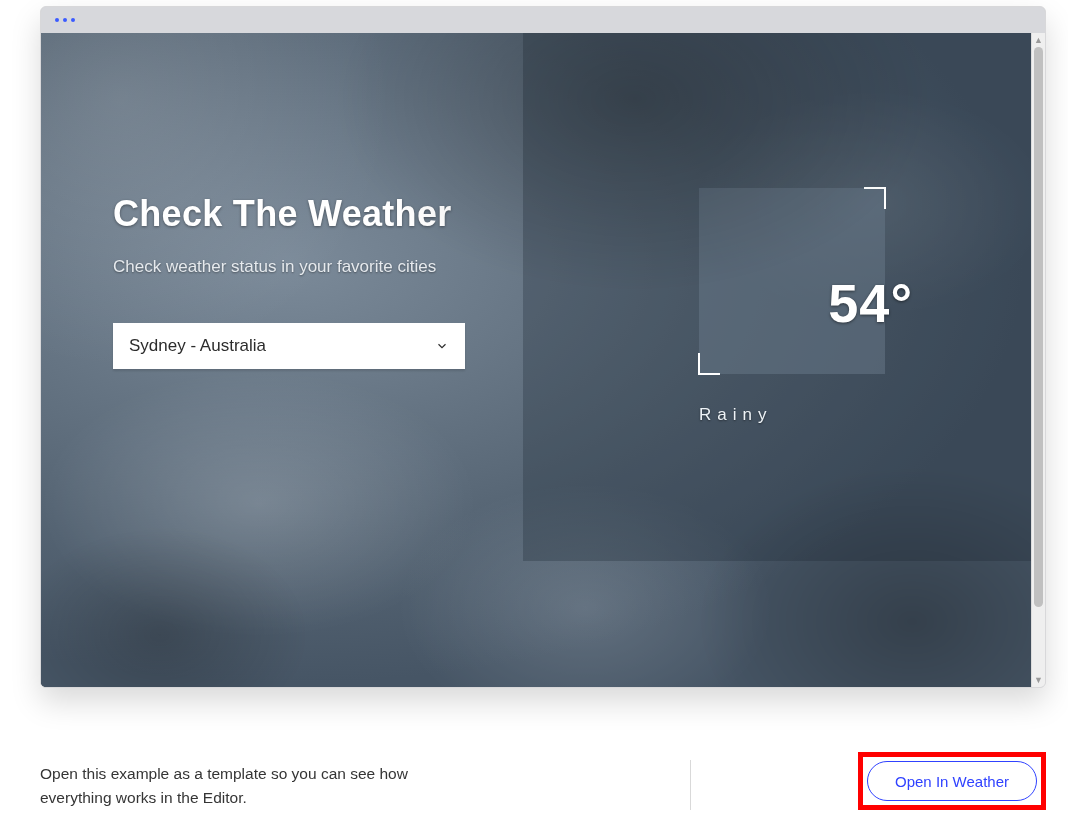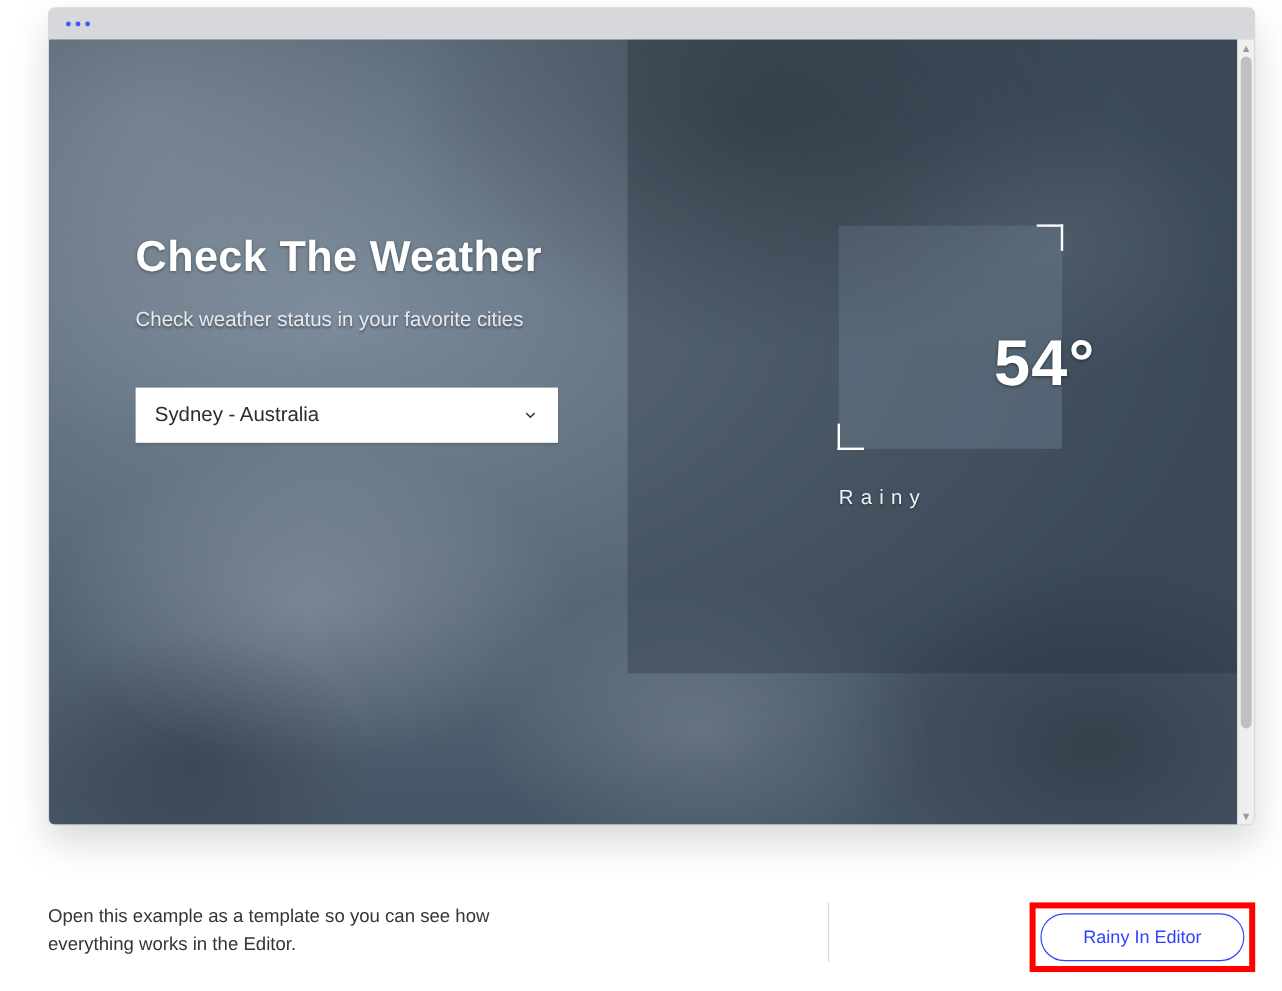--- a/index.html
+++ b/index.html
@@ -151,21 +151,21 @@
       left: 658px; top: 372px;
       width: 186px; text-align: left;
       font-size: 17px; letter-spacing: 6px; color: #eef3f7;
       text-shadow: 0 1px 2px rgba(0,0,0,0.45);
     }
 
     
     .footer-row {
       position: absolute;
       left: 40px; right: 22px; top: 752px;
-      display: flex; align-items: flex-start;
+      display: flex; align-items: flex-end;
     }
     .footer-text { width: 440px; color: #353535; font-size: 15.5px; line-height: 24px; }
     .vline { margin-left: 210px; width: 1px; height: 50px; background: #d9d9d9; }
 
     .editor-btn-wrap {
       margin-left: auto;
       padding: 4px;
       border: 5px solid #ff0000;
     }
     .editor-btn {
@@ -225,17 +225,17 @@
         <div class="scroll-arrow" style="position:absolute;bottom:0;left:0;right:0">▼</div>
       </div>
 
     </div>
   </div>
 
   <div class="footer-row">
     <div class="footer-text">Open this example as a template so you can see how everything works in the Editor.</div>
     <div class="vline"></div>
     <div class="editor-btn-wrap">
-      <button class="editor-btn">Rainy In Editor</button>
+      <button class="editor-btn">Open In Weather</button>
     </div>
   </div>
 
 </div>
 
 </body></html>

